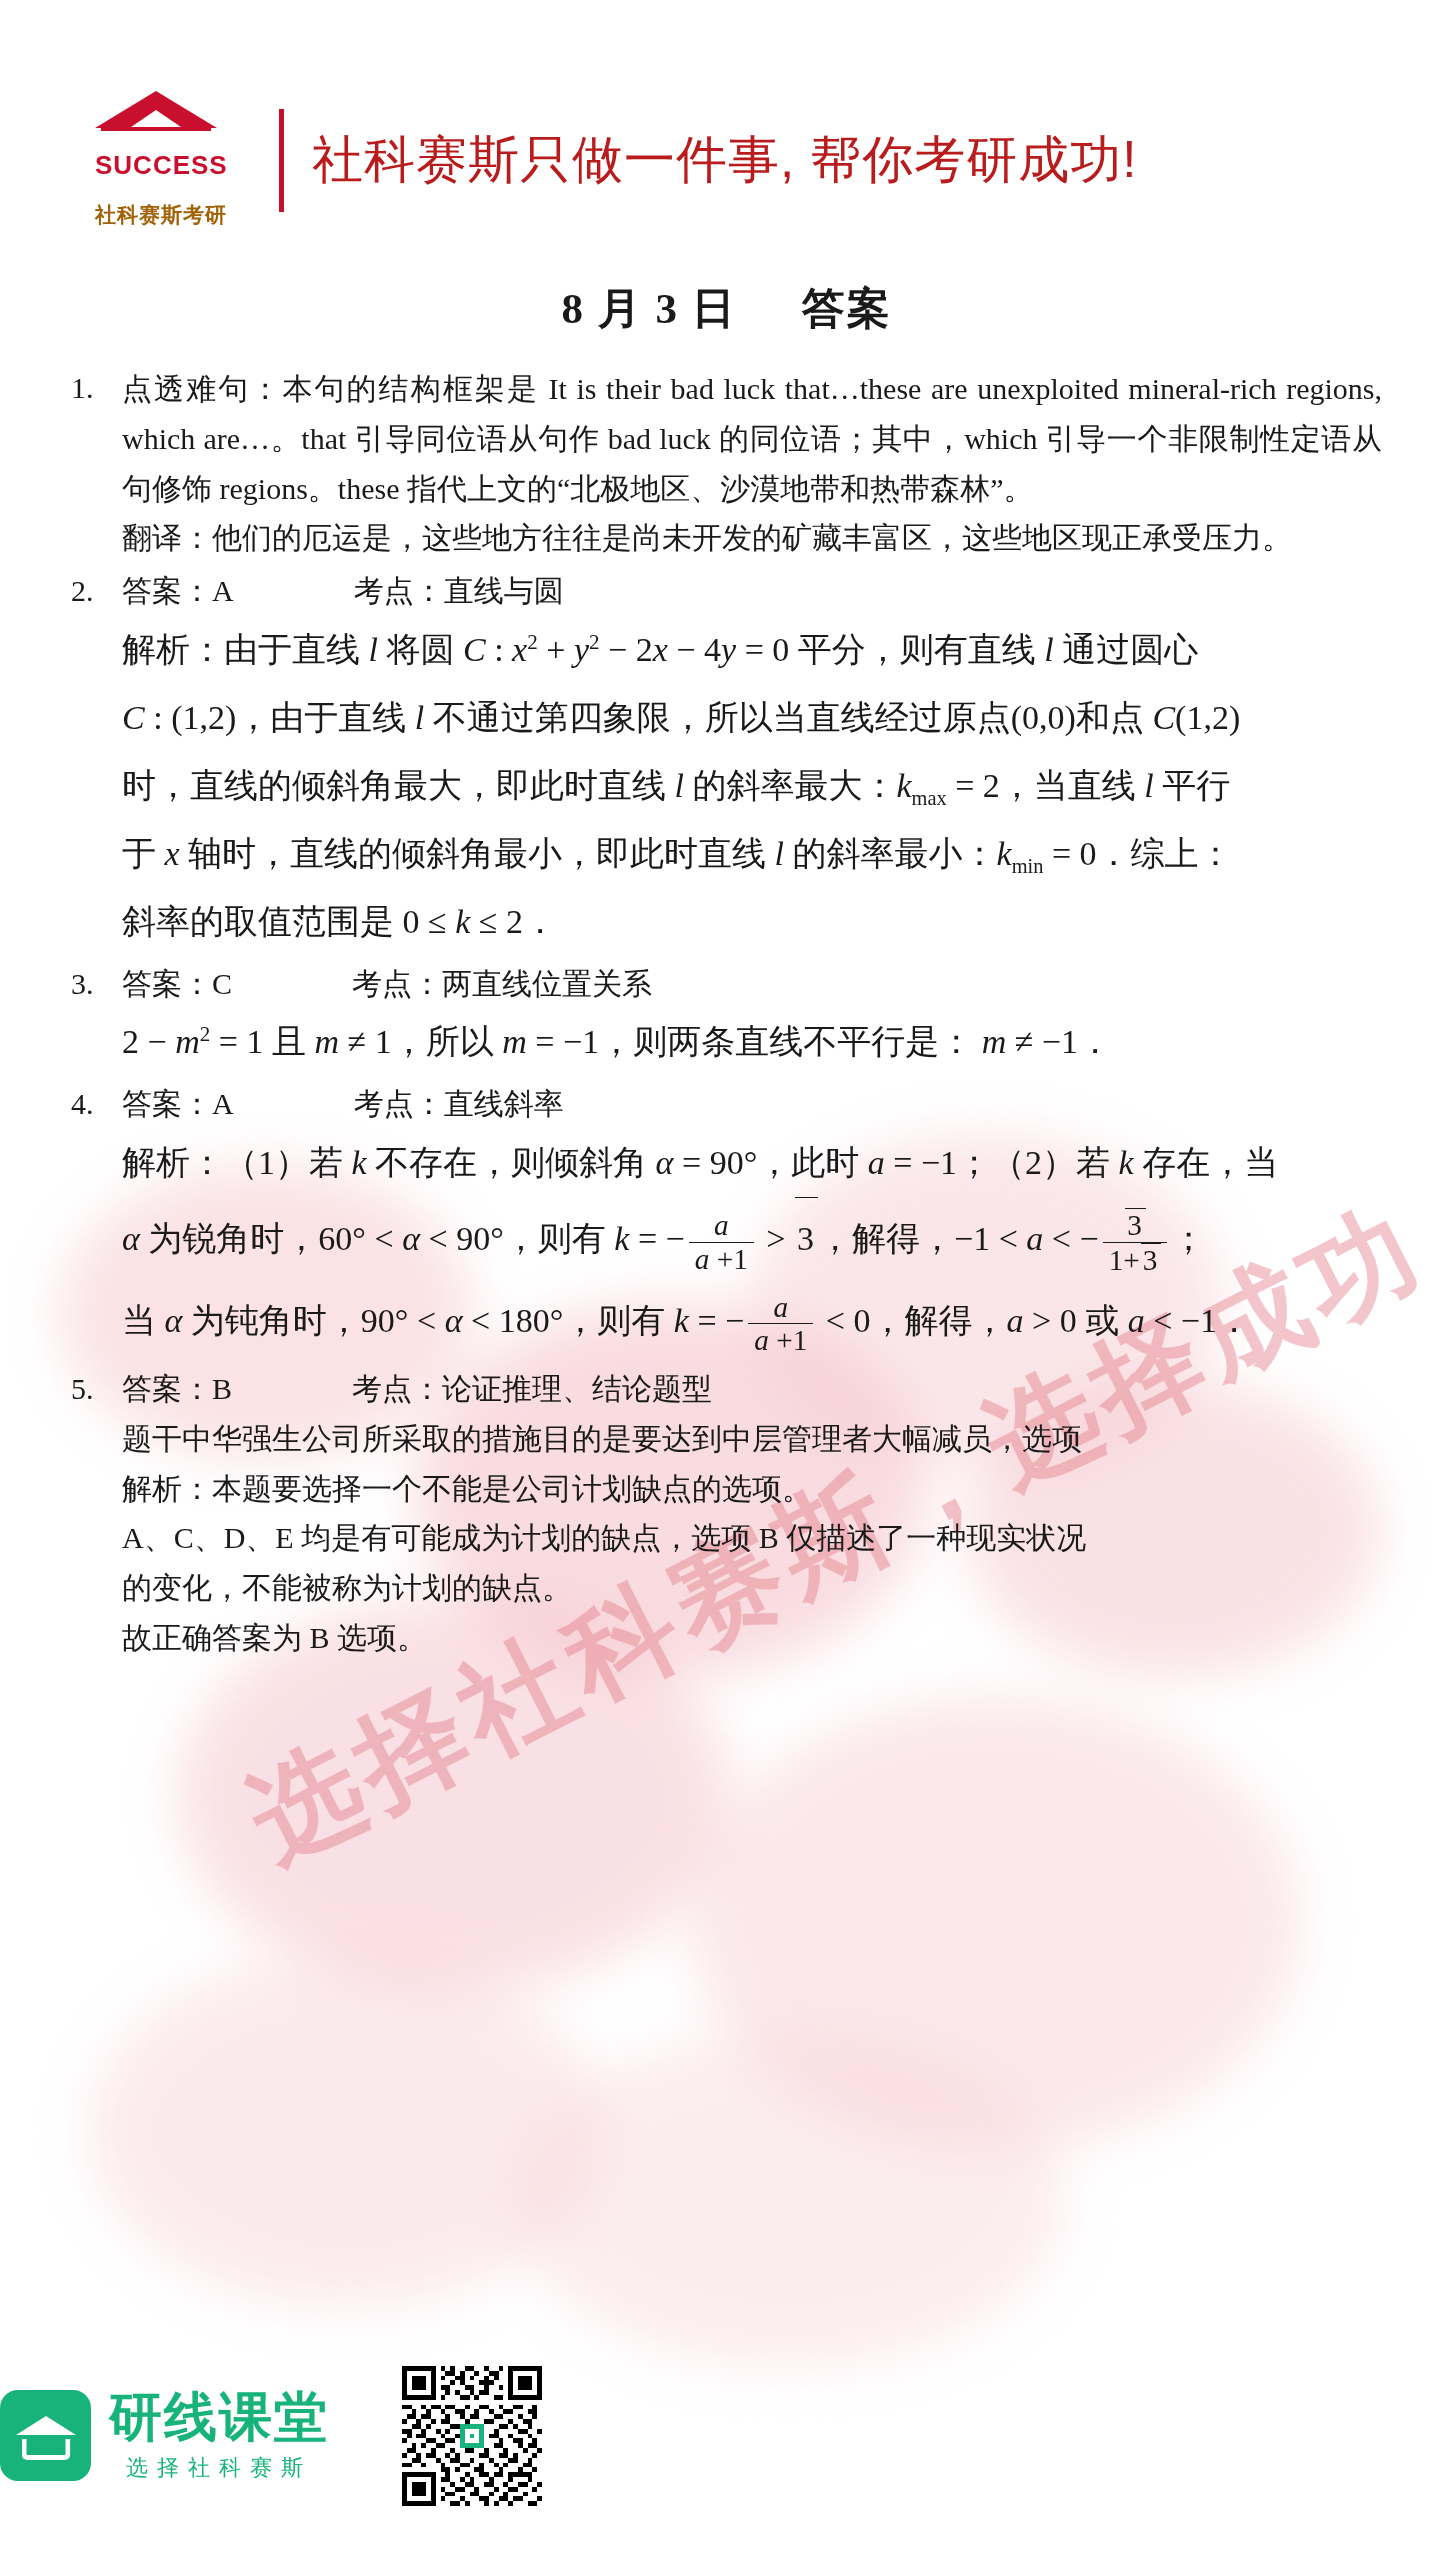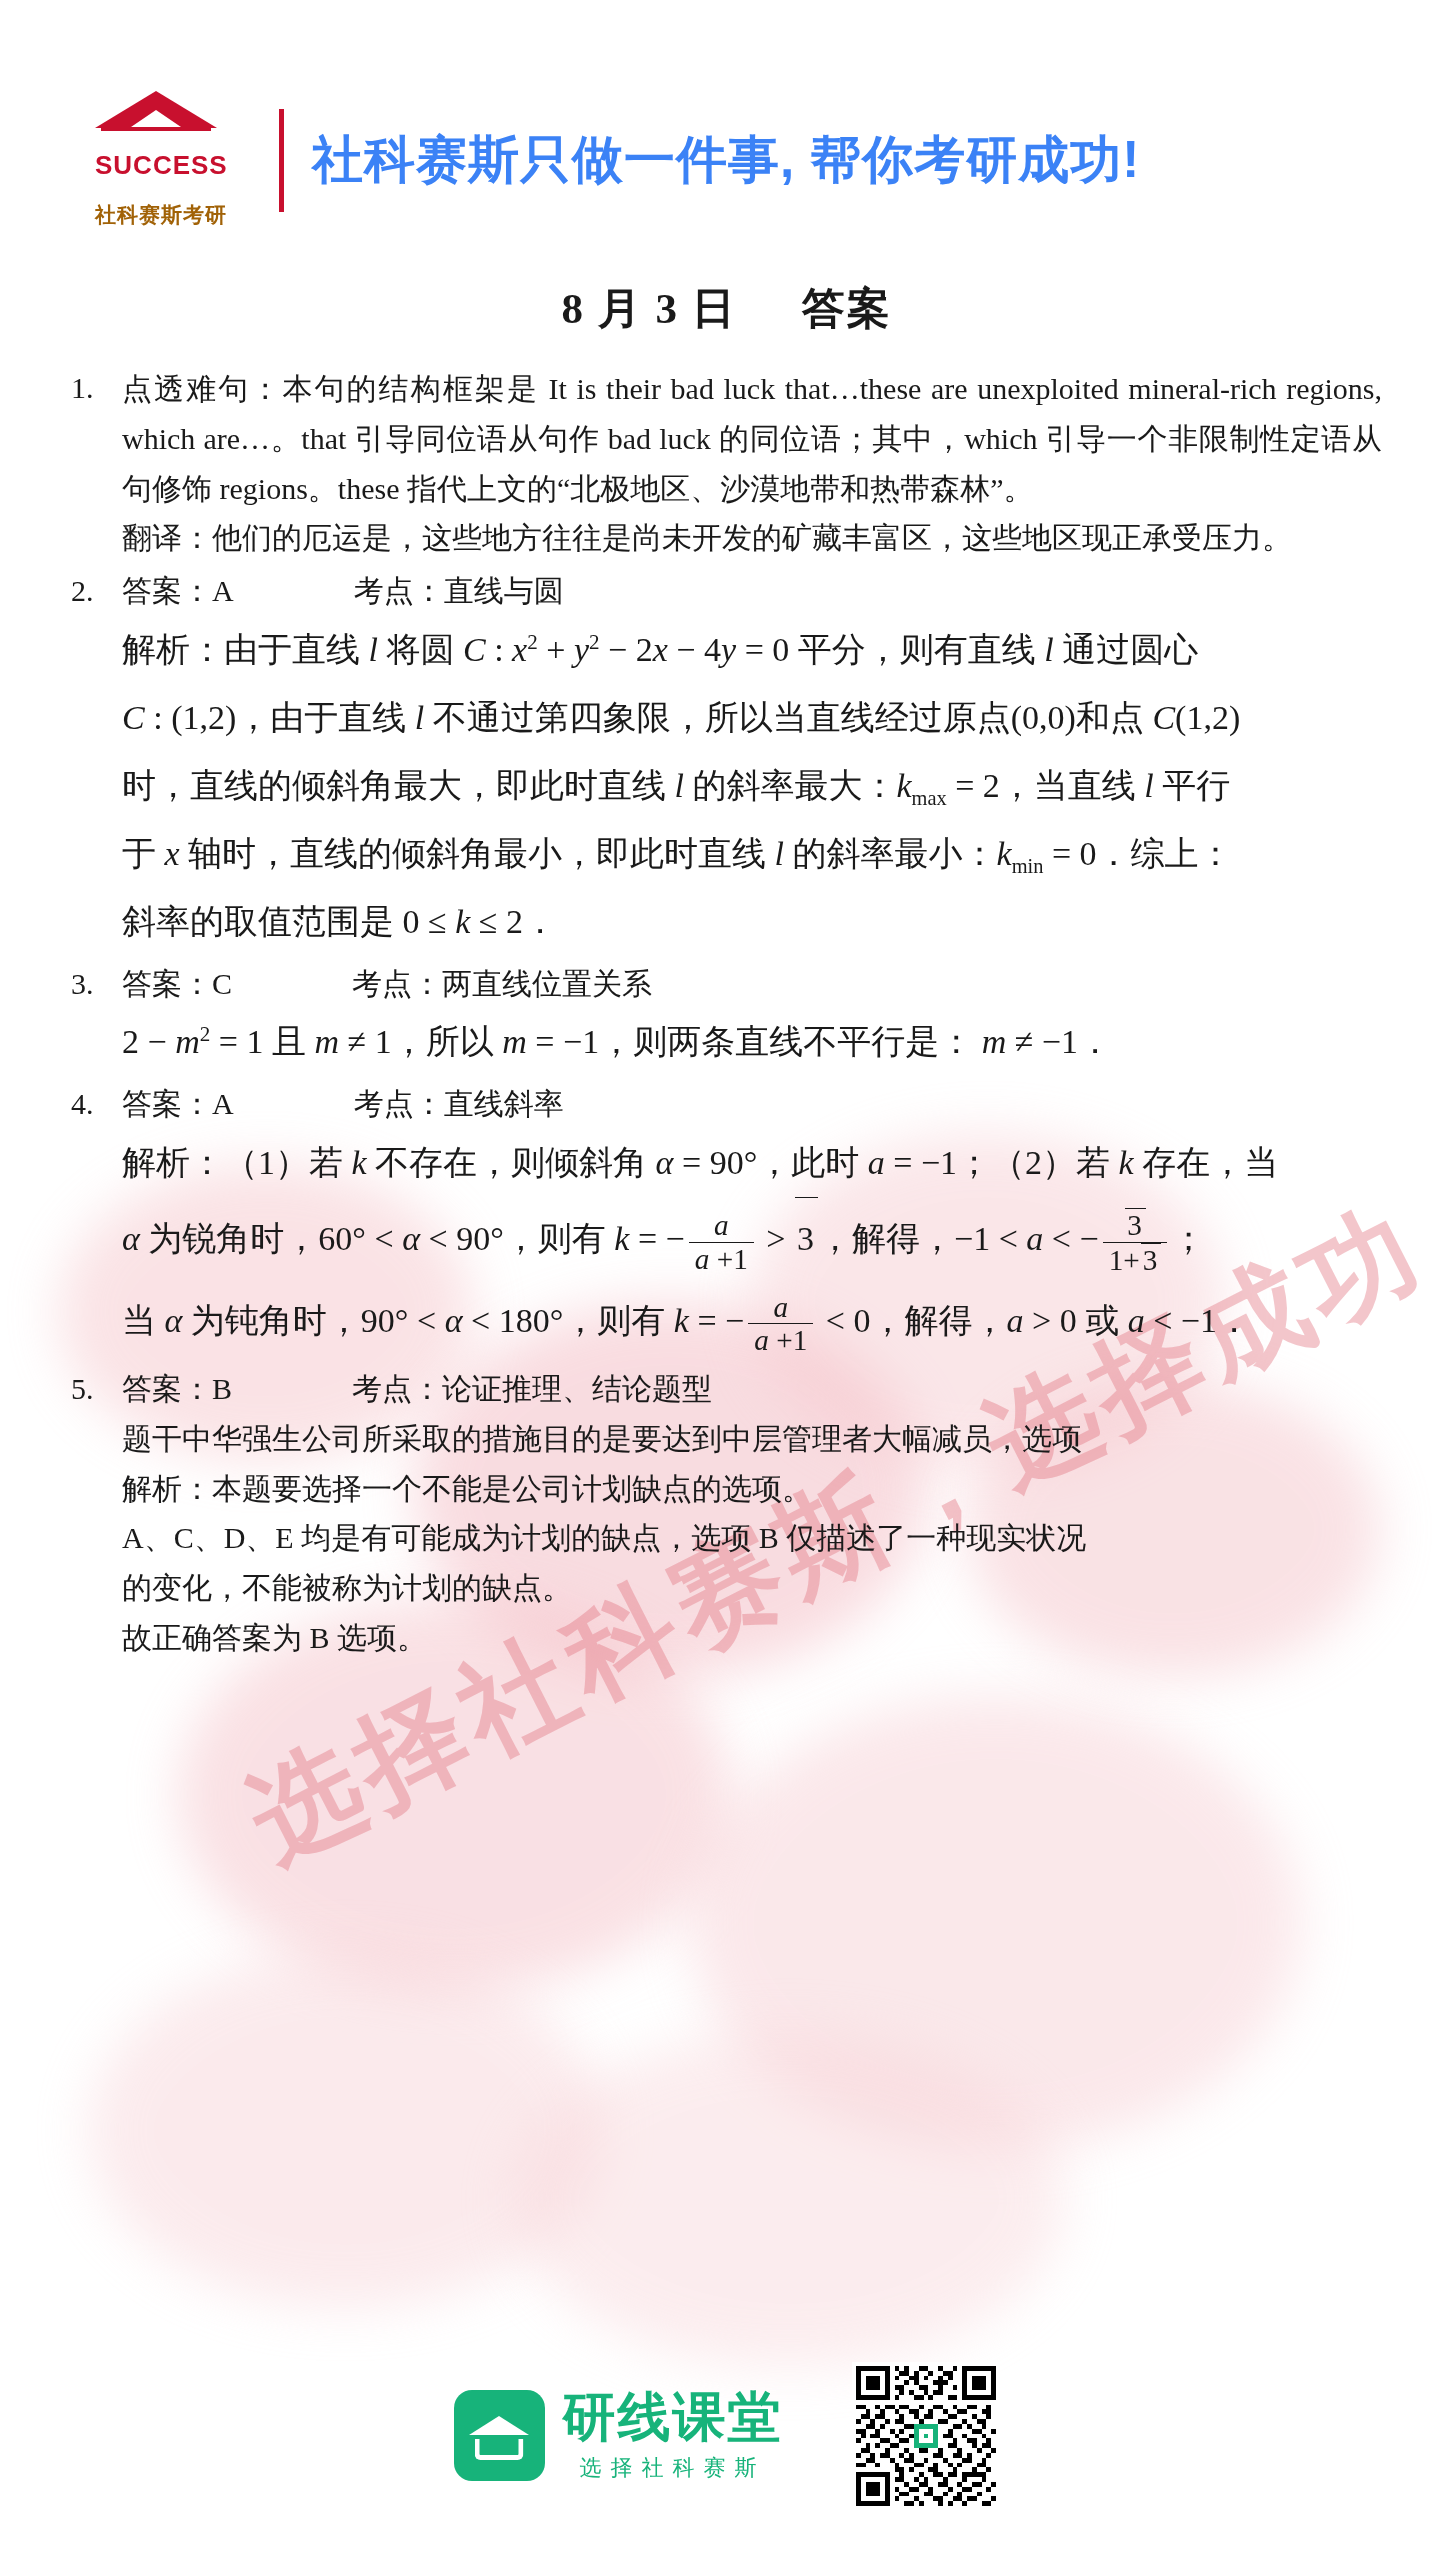--- a/index.html
+++ b/index.html
@@ -103,23 +103,23 @@
   }
   .logo-sep {
     width: 5px;
     height: 103px;
     background: #c8102e;
     margin: 0 28px 0 14px;
     flex: 0 0 auto;
   }
   .header-slogan {
     font-family: "Liberation Sans", sans-serif;
-    font-weight: 700;
+    font-weight: 400;
     font-size: 51px;
-    color: #3b82f6;
+    color: #b91c1c;
     letter-spacing: 1px;
     line-height: 1.1;
     white-space: nowrap;
   }
 
   
   .doc-title {
     position: relative;
     z-index: 2;
     text-align: center;
@@ -191,21 +191,20 @@
 
   
   .footer {
     position: absolute;
     left: 0;
     bottom: 53px;
     width: 100%;
     z-index: 2;
     display: flex;
     align-items: center;
-    justify-content: center;
     gap: 69px;
   }
   .brand {
     display: flex;
     align-items: center;
     gap: 18px;
   }
   .brand-mark {
     width: 91px; height: 91px;
     background: #17b37a;

